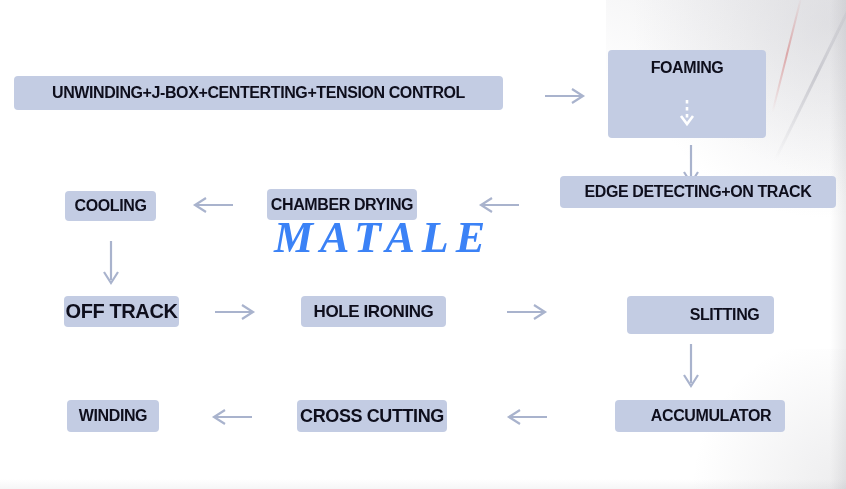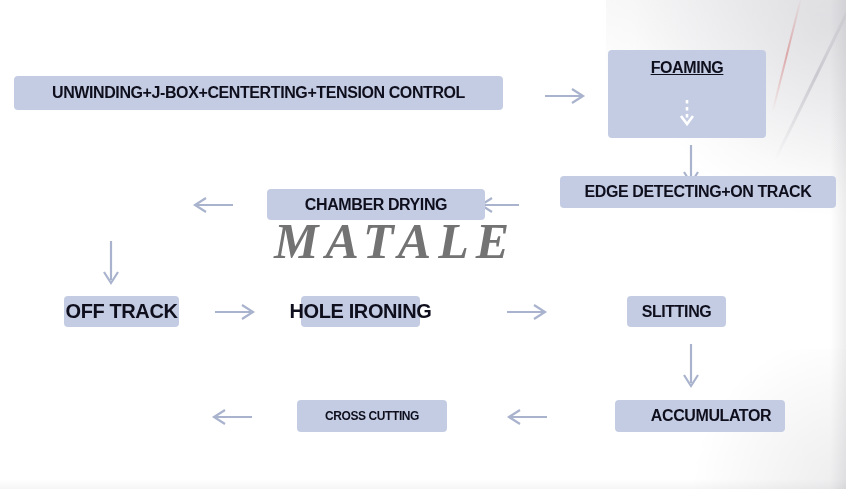--- a/index.html
+++ b/index.html
@@ -33,39 +33,39 @@
     background:linear-gradient(rgba(0,0,0,0), rgba(120,120,128,0.07));
   }
   .corner-br{
     position:absolute;right:0;bottom:0;width:170px;height:140px;pointer-events:none;
     background:radial-gradient(circle at 100% 100%, rgba(140,140,148,0.16), rgba(255,255,255,0) 70%);
   }
   
   .watermark{
     position:absolute;left:274px;top:212px;
     font-family:"Liberation Serif",serif;font-style:italic;font-weight:bold;
-    font-size:50px;letter-spacing:7px;color:#737373;user-select:none;white-space:nowrap;
+    font-size:44px;letter-spacing:7px;color:#3b82f6;user-select:none;white-space:nowrap;
   }
   
   .node{
     position:absolute;background:#c3cce3;border-radius:4px;color:#0e0e1c;
     font-weight:bold;letter-spacing:-0.4px;display:flex;align-items:center;
     justify-content:center;white-space:nowrap;text-align:center;
   }
   #n-unwinding{left:14px;top:76px;width:489px;height:34px;font-size:16px;}
   #n-foaming-spray{left:608px;top:50px;width:158px;height:88px;font-size:16px;
-    flex-direction:column;justify-content:space-between;padding:9px 0;box-sizing:border-box;text-decoration:underline;}
+    flex-direction:column;justify-content:space-between;padding:9px 0;box-sizing:border-box;}
   #n-edge{left:560px;top:176px;width:276px;height:32px;font-size:16px;}
-  #n-chamber{left:267px;top:189px;width:218px;height:31px;font-size:16px;}
+  #n-chamber{left:267px;top:189px;width:150px;height:31px;font-size:16px;}
   #n-cooling{left:65px;top:191px;width:91px;height:30px;font-size:16px;}
   #n-offtrack{left:64px;top:296px;width:115px;height:31px;font-size:20px;}
-  #n-hole{left:301px;top:296px;width:119px;height:31px;font-size:20px;}
-  #n-slitting{left:627px;top:296px;width:99px;height:31px;font-size:16px;}
+  #n-hole{left:301px;top:296px;width:145px;height:31px;font-size:17px;}
+  #n-slitting{left:627px;top:296px;width:99px;height:38px;font-size:16px;padding-left:48px;}
   #n-accumulator{left:615px;top:400px;width:148px;height:32px;font-size:16px;padding-left:22px;}
-  #n-cross{left:297px;top:400px;width:150px;height:32px;font-size:12px;}
+  #n-cross{left:297px;top:400px;width:150px;height:32px;font-size:18px;}
   #n-winding{left:67px;top:400px;width:92px;height:32px;font-size:16px;}
   
   .arrow{position:absolute;}
   #a-right-1{left:543px;top:87px;}
   #a-down-1{left:682px;top:144px;}
   #a-left-1{left:477px;top:196px;}
   #a-left-2{left:191px;top:196px;}
   #a-down-2{left:102px;top:240px;}
   #a-right-2{left:213px;top:303px;}
   #a-right-3{left:505px;top:303px;}
@@ -114,20 +114,21 @@
     <polyline points="15,2 4,9 15,16" fill="none" stroke="#a9b3cd" stroke-width="2.2"></polyline>
   </svg>
 
   <div class="node" id="n-chamber">CHAMBER DRYING</div>
 
   <svg class="arrow" id="a-left-2" width="44" height="18" viewBox="0 0 44 18">
     <line x1="42" y1="9" x2="6" y2="9" stroke="#a9b3cd" stroke-width="2.2"></line>
     <polyline points="15,2 4,9 15,16" fill="none" stroke="#a9b3cd" stroke-width="2.2"></polyline>
   </svg>
 
+  <div class="node" id="n-cooling">COOLING</div>
 
   <svg class="arrow" id="a-down-2" width="18" height="46" viewBox="0 0 18 46">
     <line x1="9" y1="1" x2="9" y2="40" stroke="#a9b3cd" stroke-width="2.2"></line>
     <polyline points="2,32 9,43 16,32" fill="none" stroke="#a9b3cd" stroke-width="2.2"></polyline>
   </svg>
 
   <div class="node" id="n-offtrack">OFF TRACK</div>
 
   <svg class="arrow" id="a-right-2" width="44" height="18" viewBox="0 0 44 18">
     <line x1="2" y1="9" x2="38" y2="9" stroke="#a9b3cd" stroke-width="2.2"></line>
@@ -155,14 +156,15 @@
     <polyline points="15,2 4,9 15,16" fill="none" stroke="#a9b3cd" stroke-width="2.2"></polyline>
   </svg>
 
   <div class="node" id="n-cross">CROSS CUTTING</div>
 
   <svg class="arrow" id="a-left-4" width="44" height="18" viewBox="0 0 44 18">
     <line x1="42" y1="9" x2="6" y2="9" stroke="#a9b3cd" stroke-width="2.2"></line>
     <polyline points="15,2 4,9 15,16" fill="none" stroke="#a9b3cd" stroke-width="2.2"></polyline>
   </svg>
 
+  <div class="node" id="n-winding">WINDING</div>
 
 </div>
 
 </body></html>

